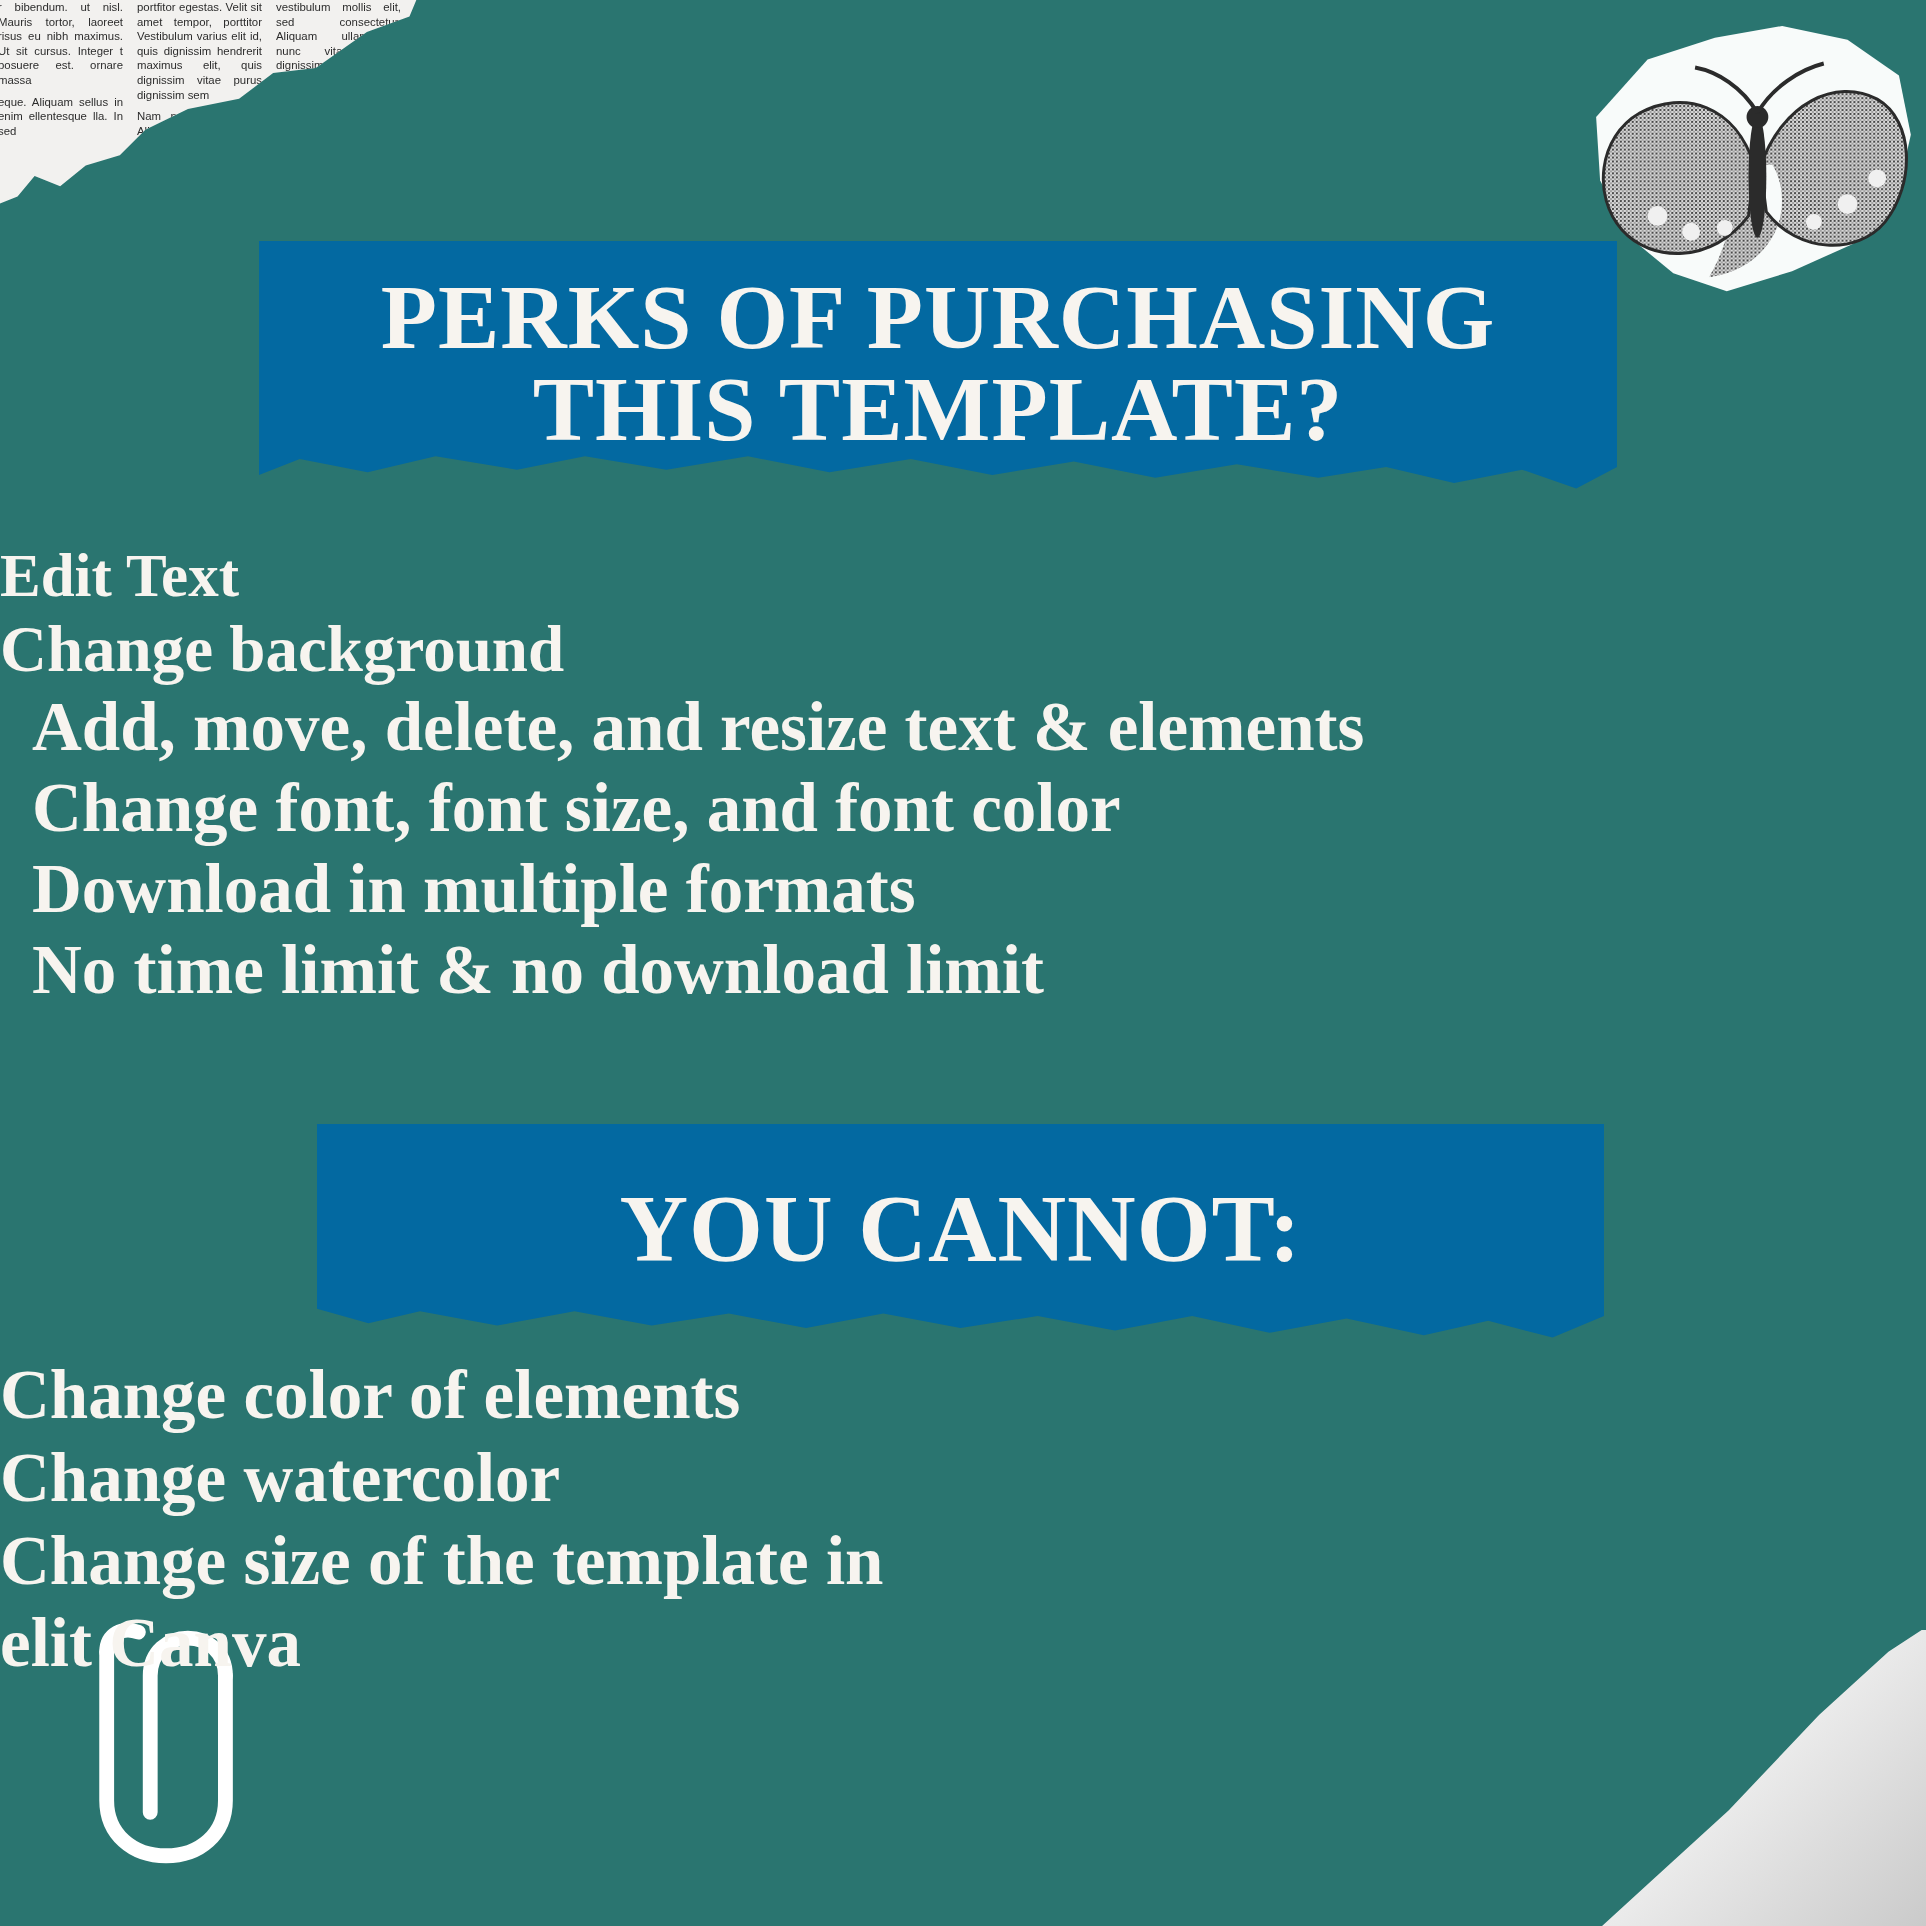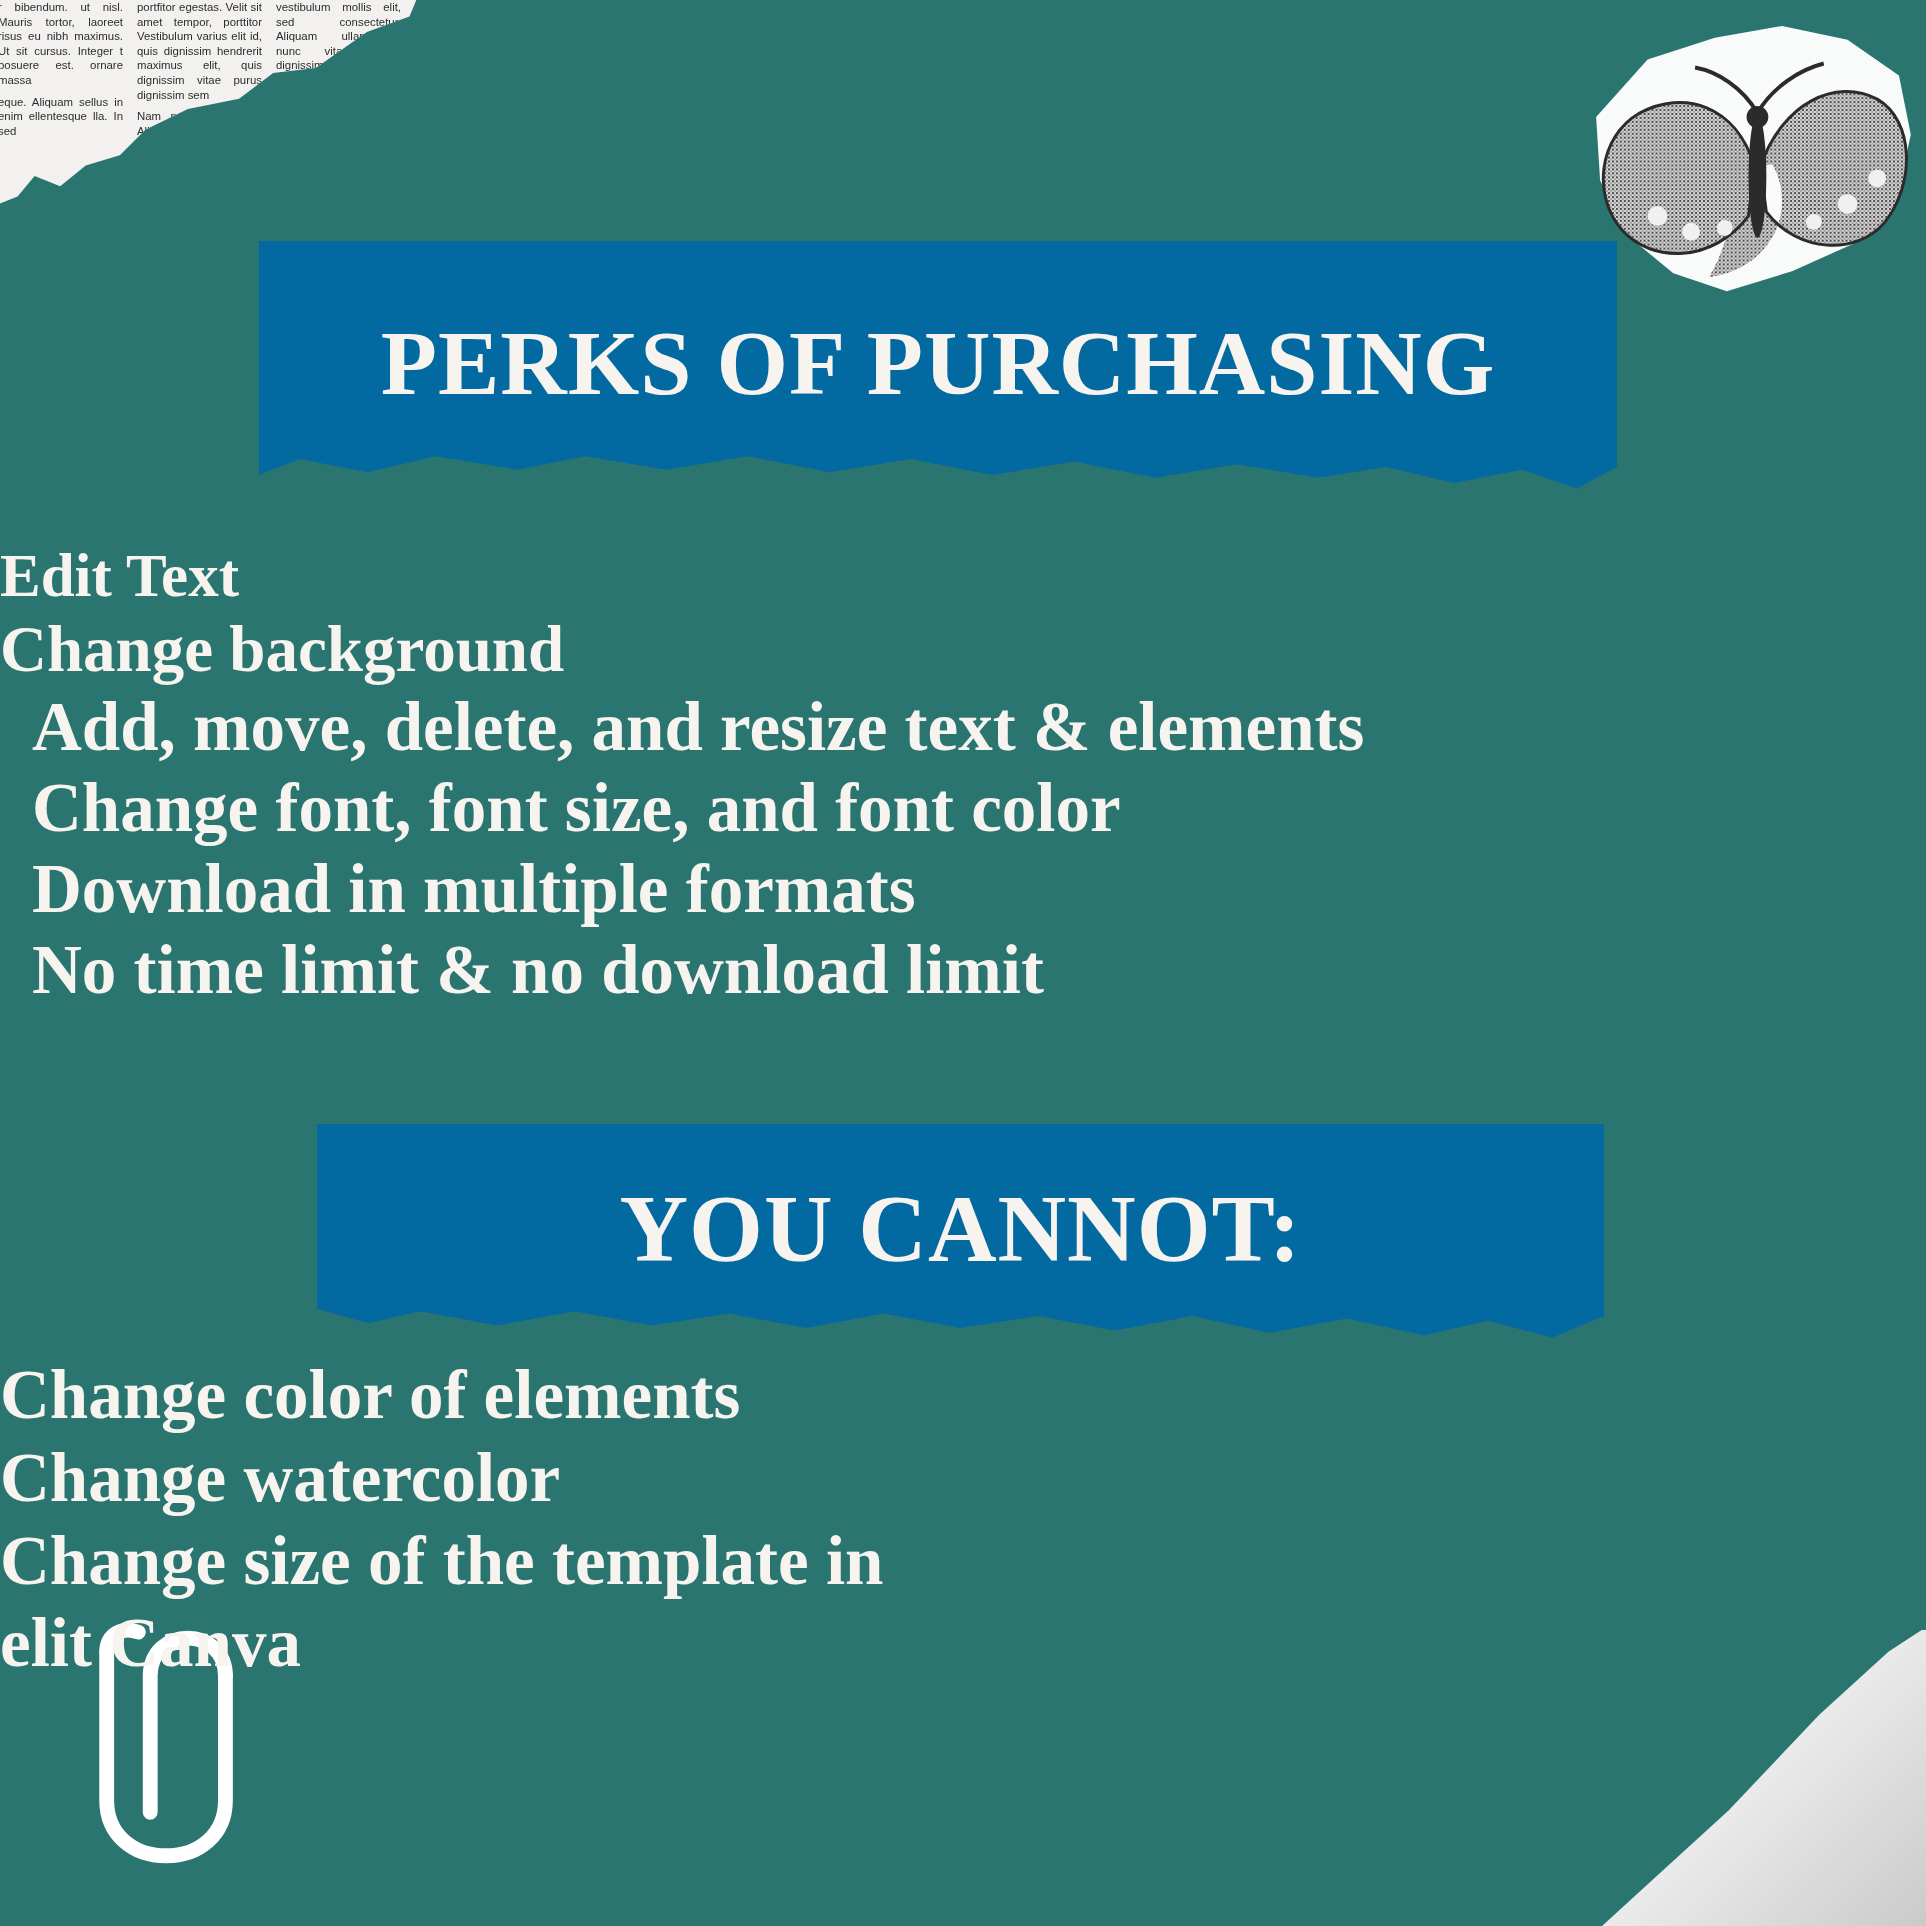--- a/index.html
+++ b/index.html
@@ -247,20 +247,21 @@
       <path d="M30 34 L30 184 C30 218 56 240 90 240 C124 240 150 218 150 184 L150 58" fill="none" stroke="#ffffff" stroke-width="15" stroke-linecap="round"></path>
       <path d="M150 58 C150 34 132 20 112 20 C92 20 74 34 74 58 L74 196" fill="none" stroke="#ffffff" stroke-width="15" stroke-linecap="round"></path>
       <path d="M30 34 C30 16 46 8 62 14" fill="none" stroke="#ffffff" stroke-width="15" stroke-linecap="round"></path>
     </svg>
   </div>
 
   <div class="banner" id="banner-perks">
     <div class="banner-inner">
       <div class="banner-title">
         <span>PERKS OF PURCHASING</span><br>
+        <span>THIS TEMPLATE?</span>
       </div>
     </div>
   </div>
 
   <div class="perk-list">
     <div class="line s1">Edit Text</div>
     <div class="line s2">Change background</div>
     <div class="line s3">Add, move, delete, and resize text &amp; elements</div>
     <div class="line s3">Change font, font size, and font color</div>
     <div class="line s3">Download in multiple formats</div>

